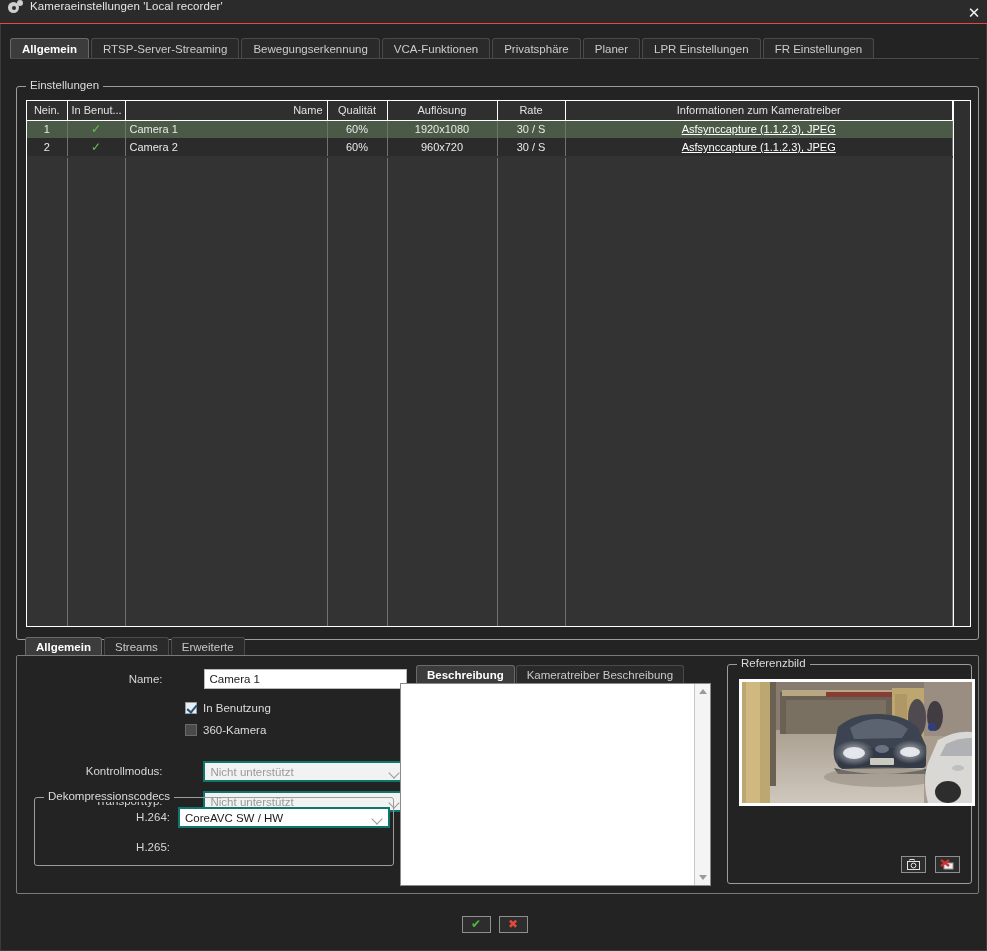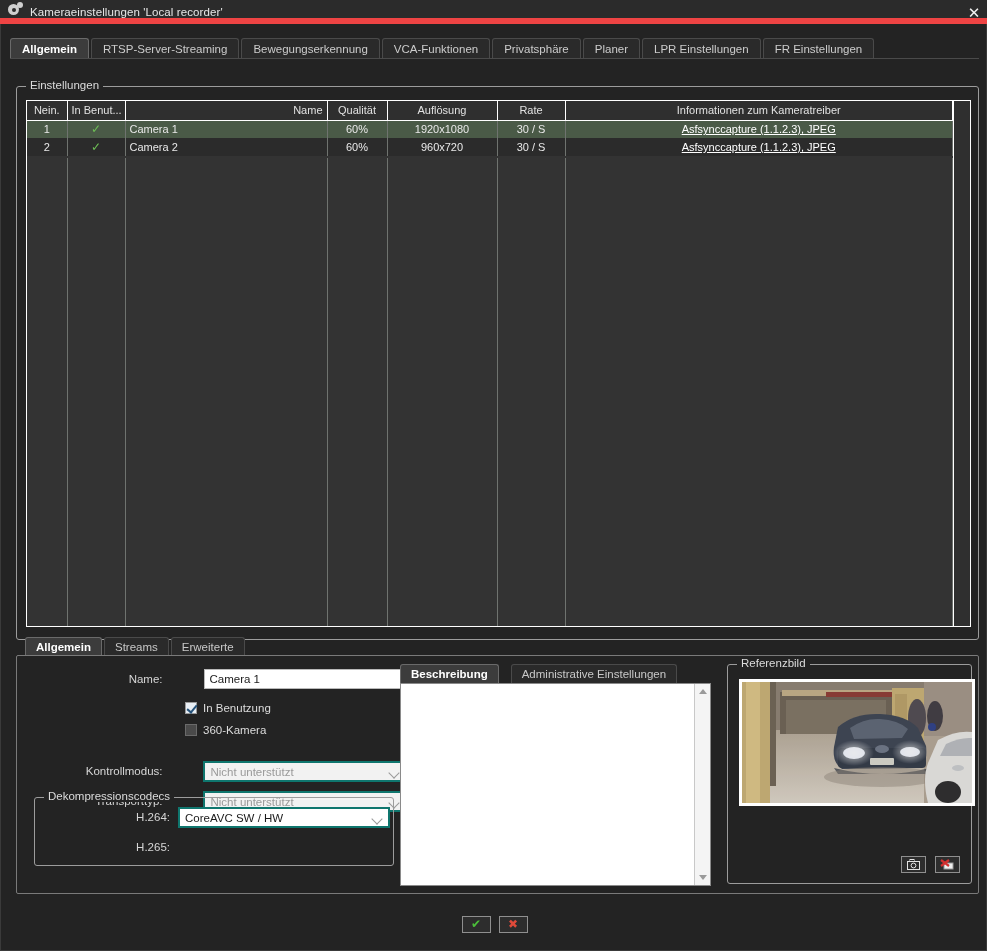--- a/index.html
+++ b/index.html
@@ -8,22 +8,22 @@
     background: #1e1e1e;
     font-family: "Liberation Sans", sans-serif;
     overflow: hidden;
   }
   body { position: relative; color: #d8d8d8; }
 
   
   .titlebar {
     position: absolute; left: 0; top: 0; width: 987px; height: 24px;
     background: #2b2b2b;
-    display: flex; align-items: flex-end;
-    border-bottom: 6px solid #ef4444;
+    display: flex; align-items: flex-start;
+    border-bottom: 1px solid #ef4444;
   }
   .titlebar-icon {
     width: 16px; height: 16px; margin-left: 7px; margin-right: 7px;
     position: relative; flex: none;
   }
   .gear {
     position: absolute; left: 1px; top: 2px;
     width: 11px; height: 11px; border-radius: 50%;
     background: #cfcfcf;
     box-shadow: 0 0 0 2px #2b2b2b;
@@ -220,21 +220,21 @@
 
   #codec-group {
     left: 17px; top: 141px; width: 360px; height: 69px;
   }
   #codec-group .crow { display: flex; align-items: center; height: 22px; margin-top: 8px; }
   #codec-group .clab { width: 143px; text-align: right; padding-right: 8px; font-size: 11.5px; color: #d6d6d6; }
   #codec-group .fselect { color: #1a1a1a; background: #ffffff; }
 
   
   .desc-col { position: absolute; left: 383px; top: 8px; width: 315px; height: 222px; }
-  .desc-tabs { display: flex; align-items: flex-start; gap: 12px; height: 20px; }
+  .desc-tabs { display: flex; align-items: center; gap: 1px; height: 20px; margin-left: 16px; }
   .desc-box {
     position: absolute; left: 0; top: 19px; width: 311px; height: 203px;
     background: #ffffff; border: 1px solid #8a8a8a;
     display: flex;
   }
   .desc-text { flex: 1 1 auto; }
   .desc-sb {
     flex: 0 0 16px; background: #f4f4f4;
     border-left: 1px solid #c8c8c8;
     position: relative;
@@ -469,21 +469,21 @@
           <span class="clab">H.265:</span>
         </div>
       </div>
 
       <div class="desc-col">
         <div class="desc-tabs">
           <div class="subtab active">
               <span>Beschreibung</span>
             </div>
           <div class="subtab">
-              <span>Administrative Einstellungen</span>
+              <span>Kameratreiber Beschreibung</span>
             </div>
         </div>
         <div class="desc-box">
           <div class="desc-text"></div>
           <div class="desc-sb">
             <span class="sb-arrow up">
                 <span class="tri-up"></span>
               </span>
             <span class="sb-arrow down">
                 <span class="tri-dn"></span>

